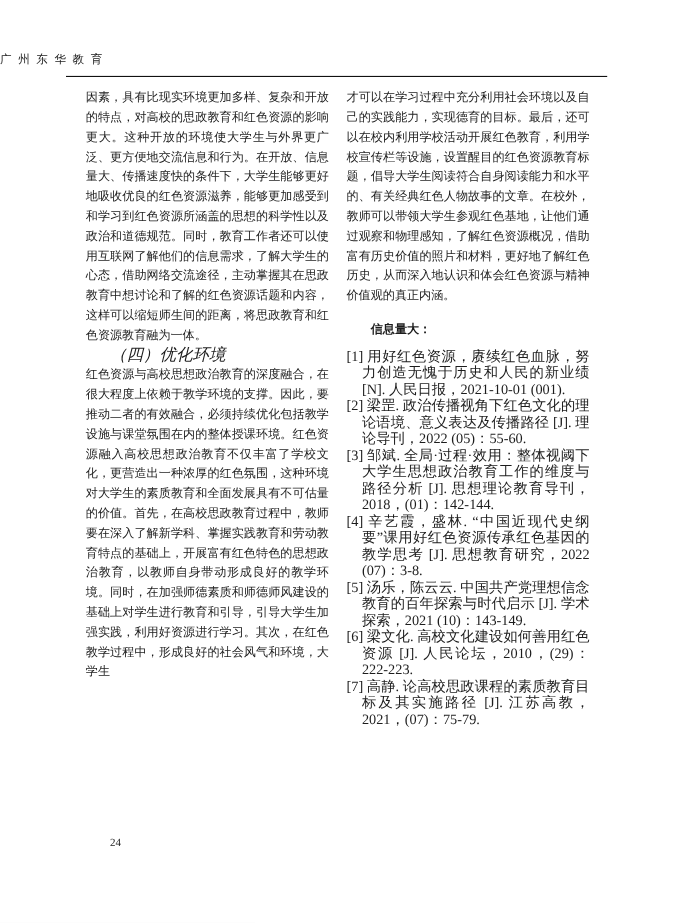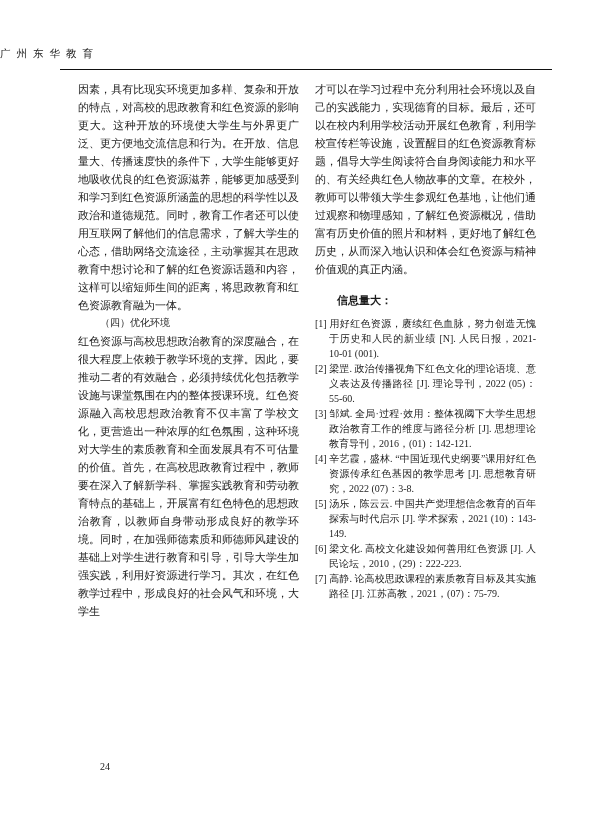--- a/index.html
+++ b/index.html
@@ -29,35 +29,36 @@
     font-size:11px;
     line-height:18px;
     text-align:justify;
     text-justify:inter-character;
   }
   .col-left{left:78px;}
   .col-right{left:315px;}
   .col p{margin:0;}
   .subheading{
     display:block;
+    font-style:italic;
     text-indent:22px;
     line-height:18px;
-    font-size:10px;
+    font-size:15px;
   }
   .refs-heading{
     font-weight:bold;
     text-indent:22px;
     margin-top:13px;
     margin-bottom:7px;
     font-size:11px;
     line-height:18px;
   }
   .references{margin:0;}
   .ref{
-    font-size:10px;
+    font-size:13px;
     line-height:15px;
     text-align:justify;
     text-justify:inter-character;
     padding-left:14px;
     text-indent:-14px;
     color:#1c1c1c;
   }
   .page-number{
     position:absolute;
     left:100px;top:761px;
@@ -79,21 +80,21 @@
     <span class="subheading">（四）优化环境</span>
     <p>红色资源与高校思想政治教育的深度融合，在很大程度上依赖于教学环境的支撑。因此，要推动二者的有效融合，必须持续优化包括教学设施与课堂氛围在内的整体授课环境。红色资源融入高校思想政治教育不仅丰富了学校文化，更营造出一种浓厚的红色氛围，这种环境对大学生的素质教育和全面发展具有不可估量的价值。首先，在高校思政教育过程中，教师要在深入了解新学科、掌握实践教育和劳动教育特点的基础上，开展富有红色特色的思想政治教育，以教师自身带动形成良好的教学环境。同时，在加强师德素质和师德师风建设的基础上对学生进行教育和引导，引导大学生加强实践，利用好资源进行学习。其次，在红色教学过程中，形成良好的社会风气和环境，大学生</p>
   </div>
 
   <div class="col col-right">
     <p>才可以在学习过程中充分利用社会环境以及自己的实践能力，实现德育的目标。最后，还可以在校内利用学校活动开展红色教育，利用学校宣传栏等设施，设置醒目的红色资源教育标题，倡导大学生阅读符合自身阅读能力和水平的、有关经典红色人物故事的文章。在校外，教师可以带领大学生参观红色基地，让他们通过观察和物理感知，了解红色资源概况，借助富有历史价值的照片和材料，更好地了解红色历史，从而深入地认识和体会红色资源与精神价值观的真正内涵。</p>
     <div class="refs-heading">信息量大：</div>
     <div class="references">
         <div class="ref">[1] 用好红色资源，赓续红色血脉，努力创造无愧于历史和人民的新业绩 [N]. 人民日报，2021-10-01 (001).</div>
         <div class="ref">[2] 梁罡. 政治传播视角下红色文化的理论语境、意义表达及传播路径 [J]. 理论导刊，2022 (05)：55-60.</div>
-        <div class="ref">[3] 邹斌. 全局·过程·效用：整体视阈下大学生思想政治教育工作的维度与路径分析 [J]. 思想理论教育导刊，2016，(01)：142-121.</div>
+        <div class="ref">[3] 邹斌. 全局·过程·效用：整体视阈下大学生思想政治教育工作的维度与路径分析 [J]. 思想理论教育导刊，2018，(01)：142-144.</div>
         <div class="ref">[4] 辛艺霞，盛林. “中国近现代史纲要”课用好红色资源传承红色基因的教学思考 [J]. 思想教育研究，2022 (07)：3-8.</div>
         <div class="ref">[5] 汤乐，陈云云. 中国共产党理想信念教育的百年探索与时代启示 [J]. 学术探索，2021 (10)：143-149.</div>
         <div class="ref">[6] 梁文化. 高校文化建设如何善用红色资源 [J]. 人民论坛，2010，(29)：222-223.</div>
         <div class="ref">[7] 高静. 论高校思政课程的素质教育目标及其实施路径 [J]. 江苏高教，2021，(07)：75-79.</div>
       </div>
   </div>
 
   <div class="page-number">24</div>
 
 </div>

